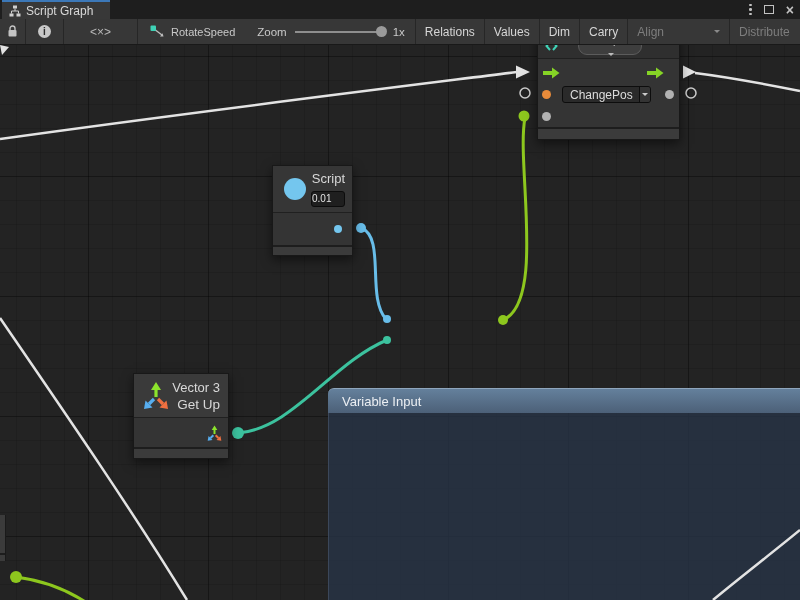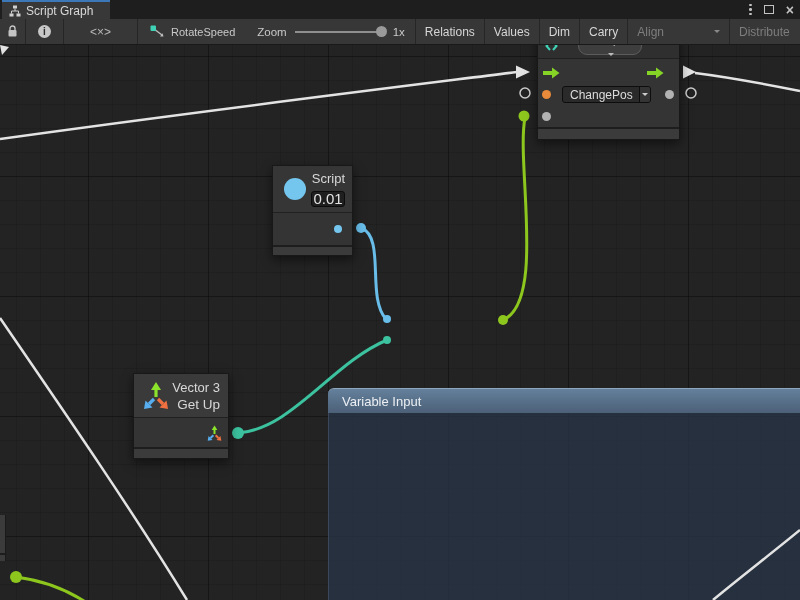--- a/index.html
+++ b/index.html
@@ -58,21 +58,21 @@
 
   .gbtn { position:absolute; display:flex; align-items:center; justify-content:center; gap:4px;
           background:#3e3e3e; border:1px solid #5c5c5c; border-radius:9px;
           font-size:11px; color:#cfcfcf;flex-direction:column; }
   .ddown { position:absolute; display:flex; align-items:stretch; background:#2a2a2a;
            border:1px solid #0d0d0d; border-radius:3px; overflow:hidden; }
   .ddown .txt { padding:1px 6px 0 7px; font-size:12px; color:#dcdcdc; display:flex; align-items:center;}
   .ddown .arr { width:15px; border-left:1px solid #0d0d0d; background:#343434;
                 display:flex; align-items:center; justify-content:center; }
   .valbox { position:absolute; background:#1f1f1f; border:1px solid #0c0c0c; border-radius:3px;
-            color:#e2e2e2; font-size:15px; text-align:center; line-height:14px; }
+            color:#e2e2e2; font-size:10px; line-height:14px; }
 
   
   .gpanel { position:absolute; left:328px; top:343px; width:472px; height:212px; z-index:5; }
   .gpanel .phd { height:25px; background:linear-gradient(#64809c,#4c6078); border-top:1px solid #8fa6bd;
                  border-radius:6px 0 0 0; display:flex; align-items:center; padding-left:14px;
                  color:#eceff3; font-size:13px; }
   .gpanel .pbody { height:187px; background:rgba(40,52,72,.78); border-left:1px solid rgba(130,150,180,.25); }
 
   .sliver { position:absolute; left:0; top:470px; width:6px; height:46px; background:#3b3b3b;
             border-right:1px solid #1a1a1a; z-index:20; }

